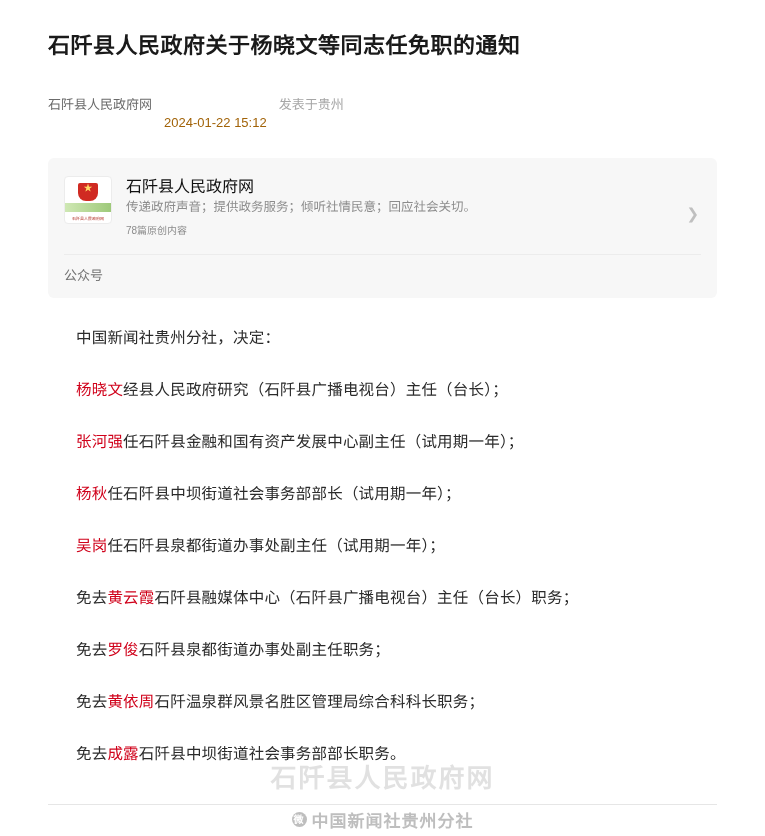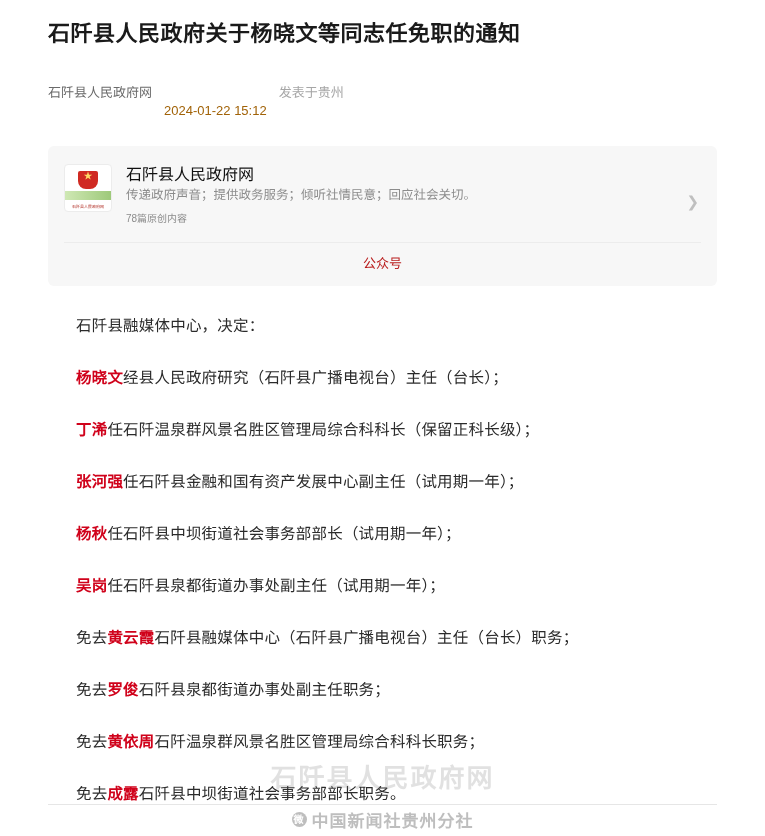--- a/index.html
+++ b/index.html
@@ -13,21 +13,21 @@
     font-family: "Liberation Sans", sans-serif;
     color: #222222;
     position: relative;
     overflow: hidden;
   }
   .page {
     position: relative;
     width: 765px;
     height: 836px;
     box-sizing: border-box;
-    padding: 0 48px;
+    padding: 12px 48px;
   }
   .article-title {
     font-size: 22px;
     line-height: 32px;
     font-weight: bold;
     color: #1a1a1a;
     letter-spacing: 0.5px;
     padding-top: 18px;
     margin: 0;
   }
@@ -145,39 +145,38 @@
     font-size: 15px;
     line-height: 15px;
   }
   .oa-divider {
     margin-top: 14px;
     border-top: 1px solid #ececec;
   }
   .oa-tag {
     padding: 10px 0 4px 0;
     font-size: 13px;
-    color: #b91c1c;
-    text-align: center;
+    color: #737373;
   }
 
   
   .body-content {
     padding: 0 28px;
     margin-top: 26px;
   }
   .para {
     font-size: 15.5px;
     line-height: 27px;
     color: #2b2b2b;
     margin: 0 0 25px 0;
     letter-spacing: 0.2px;
   }
   .hl {
     color: #d0021b;
-    font-weight: bold;
+    font-weight: normal;
   }
 
   
   .watermark-center {
     position: absolute;
     left: 0;
     right: 0;
     bottom: 42px;
     text-align: center;
     font-size: 26px;
@@ -247,23 +246,22 @@
         <div class="oa-desc">传递政府声音；提供政务服务；倾听社情民意；回应社会关切。</div>
         <div class="oa-count">78篇原创内容</div>
       </div>
     </div>
     <div class="oa-arrow">❯</div>
     <div class="oa-divider"></div>
     <div class="oa-tag">公众号</div>
   </div>
 
   <div class="body-content" id="body-content">
-      <p class="para"><span>石阡县融媒体中心，决定：</span></p>
+      <p class="para"><span>中国新闻社贵州分社，决定：</span></p>
       <p class="para"><span class="hl">杨晓文</span><span>经县人民政府研究（石阡县广播电视台）主任（台长）；</span></p>
-      <p class="para"><span class="hl">丁浠</span><span>任石阡温泉群风景名胜区管理局综合科科长（保留正科长级）；</span></p>
       <p class="para"><span class="hl">张河强</span><span>任石阡县金融和国有资产发展中心副主任（试用期一年）；</span></p>
       <p class="para"><span class="hl">杨秋</span><span>任石阡县中坝街道社会事务部部长（试用期一年）；</span></p>
       <p class="para"><span class="hl">吴岗</span><span>任石阡县泉都街道办事处副主任（试用期一年）；</span></p>
       <p class="para"><span>免去</span><span class="hl">黄云霞</span><span>石阡县融媒体中心（石阡县广播电视台）主任（台长）职务；</span></p>
       <p class="para"><span>免去</span><span class="hl">罗俊</span><span>石阡县泉都街道办事处副主任职务；</span></p>
       <p class="para"><span>免去</span><span class="hl">黄依周</span><span>石阡温泉群风景名胜区管理局综合科科长职务；</span></p>
       <p class="para"><span>免去</span><span class="hl">成露</span><span>石阡县中坝街道社会事务部部长职务。</span></p>
     </div>
 
   <div class="watermark-center">石阡县人民政府网</div>

